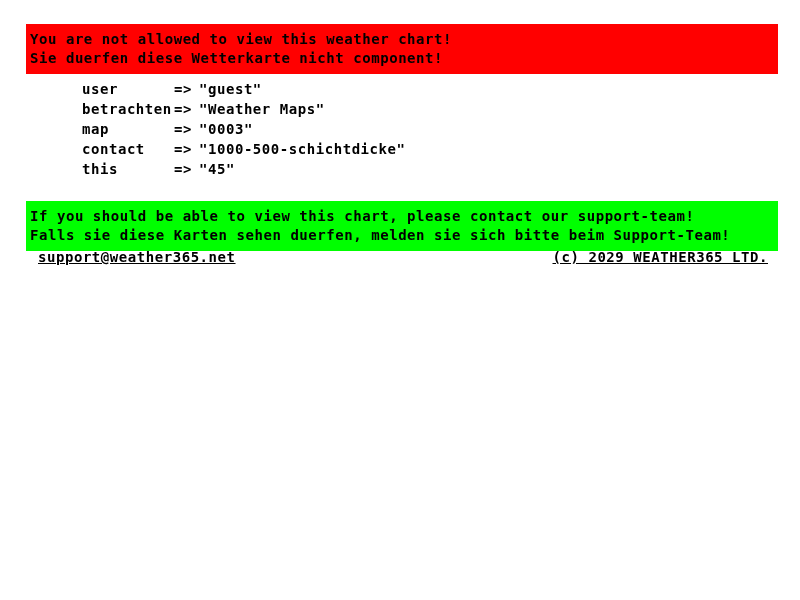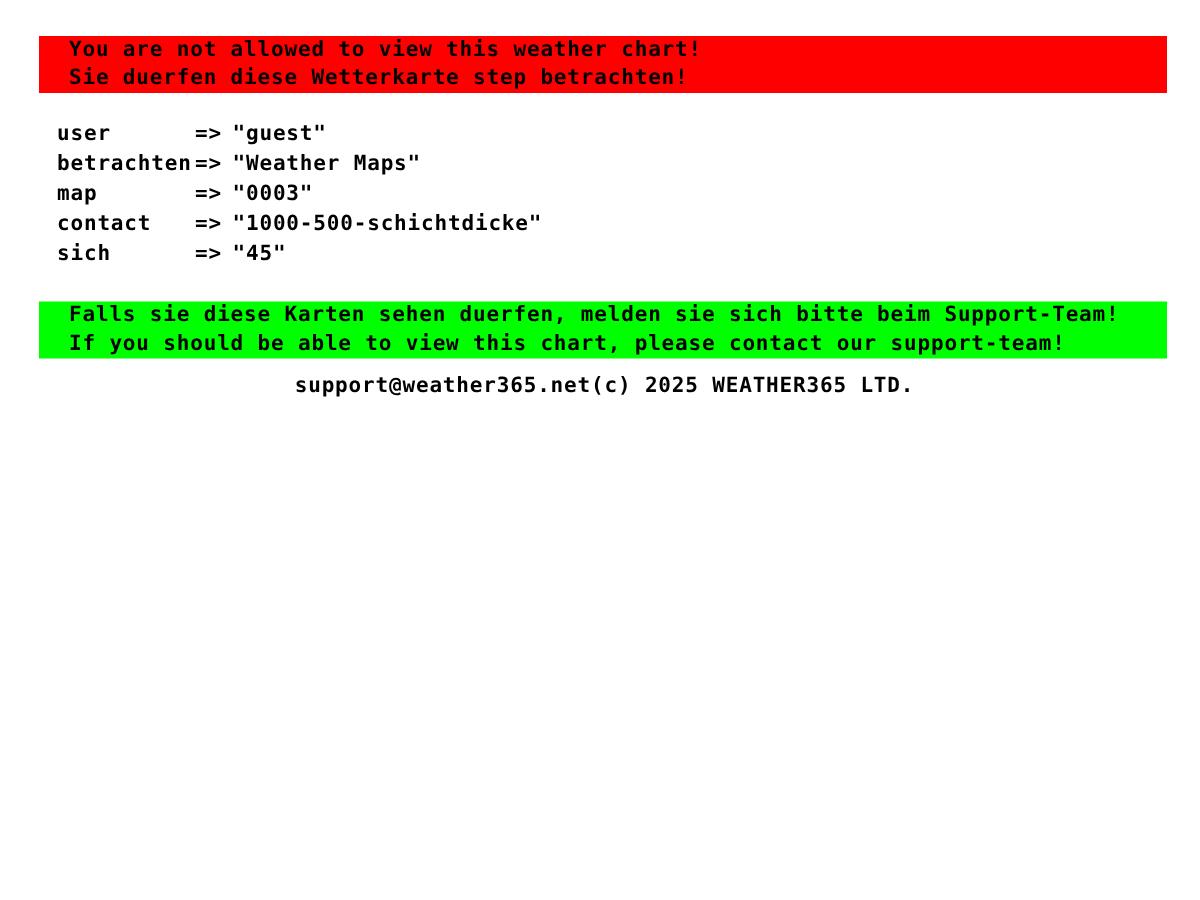--- a/index.html
+++ b/index.html
@@ -12,63 +12,64 @@
     font-weight: bold;
     font-size: 14px;
     letter-spacing: 0.55px;
     color: #000000;
     overflow: hidden;
   }
   .banner {
     position: absolute;
     left: 26px;
     width: 752px;
-    height: 38px;
+    height: 50px;
     box-sizing: border-box;
-    padding-left: 20px;
+    padding-left: 4px;
     display: flex;
     flex-direction: column;
     justify-content: center;
     line-height: 19px;
     white-space: pre;
   }
   .banner-denied  { top: 24px;  background: #ff0000; }
   .banner-support { top: 201px; background: #00ff00; }
   .kv-list {
     position: absolute;
     left: 38px;
     top: 79px;
   }
   .kv-row {
     display: flex;
     height: 20px;
     align-items: center;
     white-space: pre;
   }
-  .kv-key   { width: 92px; }
+  .kv-key   { width: 92px; margin-left: 44px; }
   .kv-arrow { width: 25px; }
   .footer-row {
     position: absolute;
     left: 26px;
     top: 247px;
     width: 752px;
     box-sizing: border-box;
     padding: 0 10px 0 12px;
     display: flex;
-    justify-content: center;
+    justify-content: space-between;
     line-height: 20px;
     white-space: pre;
+    text-decoration: underline;
   }
 </style>
 </head>
 <body>
 
 <div class="banner banner-denied">
   <span>You are not allowed to view this weather chart!</span>
-  <span>Sie duerfen diese Wetterkarte step betrachten!</span>
+  <span>Sie duerfen diese Wetterkarte nicht component!</span>
 </div>
 
 <div class="kv-list">
   <div class="kv-row">
     <span class="kv-key">user</span>
     <span class="kv-arrow">=&gt;</span>
     <span class="kv-value">"guest"</span>
   </div>
   <div class="kv-row">
     <span class="kv-key">betrachten</span>
@@ -79,27 +80,27 @@
     <span class="kv-key">map</span>
     <span class="kv-arrow">=&gt;</span>
     <span class="kv-value">"0003"</span>
   </div>
   <div class="kv-row">
     <span class="kv-key">contact</span>
     <span class="kv-arrow">=&gt;</span>
     <span class="kv-value">"1000-500-schichtdicke"</span>
   </div>
   <div class="kv-row">
-    <span class="kv-key">sich</span>
+    <span class="kv-key">this</span>
     <span class="kv-arrow">=&gt;</span>
     <span class="kv-value">"45"</span>
   </div>
 </div>
 
 <div class="banner banner-support">
+  <span>If you should be able to view this chart, please contact our support-team!</span>
   <span>Falls sie diese Karten sehen duerfen, melden sie sich bitte beim Support-Team!</span>
-  <span>If you should be able to view this chart, please contact our support-team!</span>
 </div>
 
 <div class="footer-row">
   <span>support@weather365.net</span>
-  <span>(c) 2025 WEATHER365 LTD.</span>
+  <span>(c) 2029 WEATHER365 LTD.</span>
 </div>
 
 </body></html>

